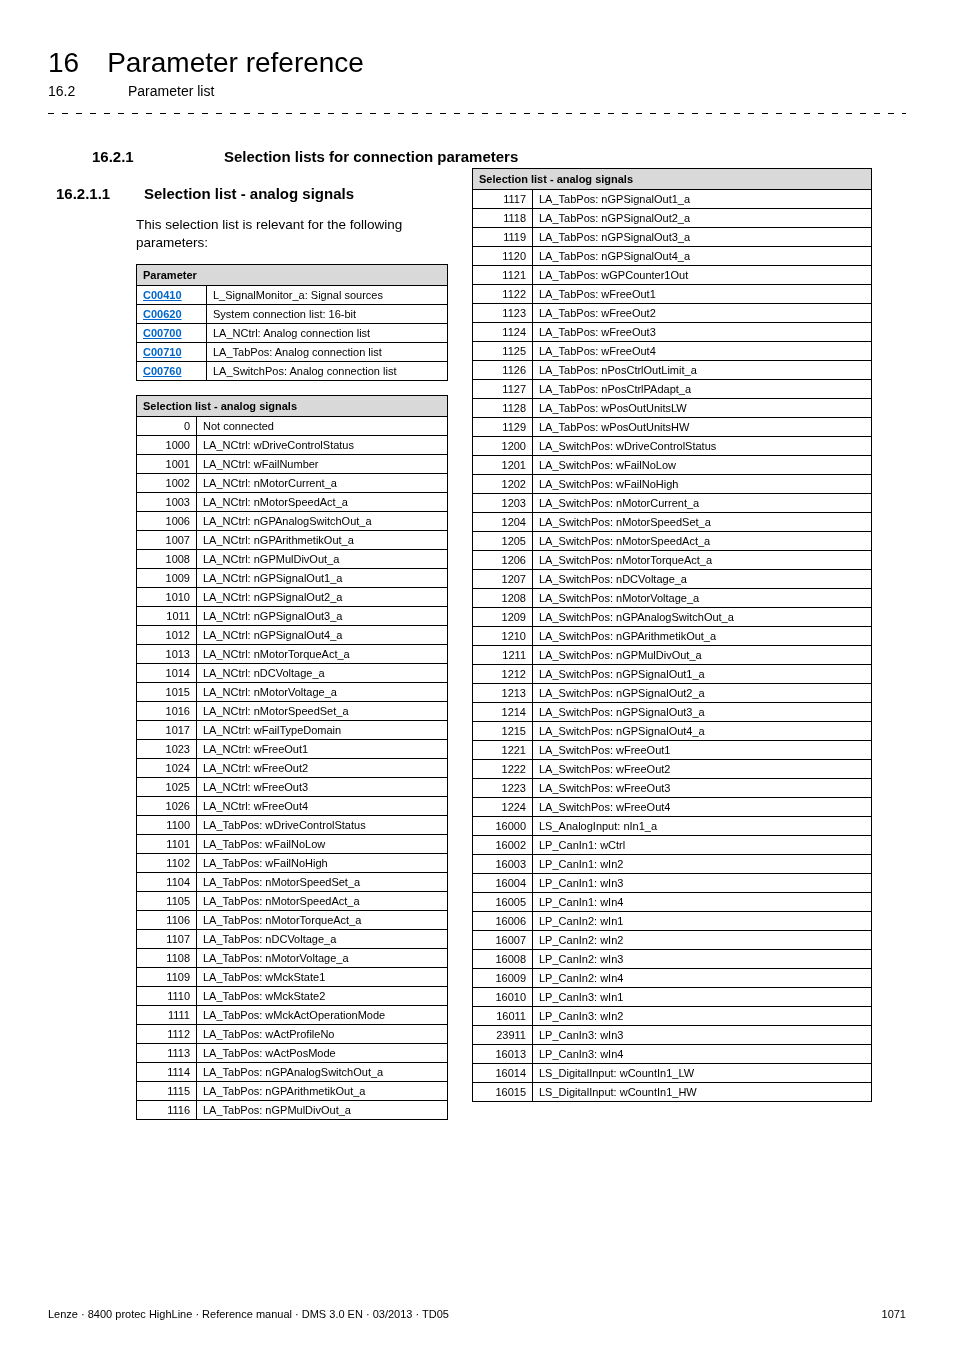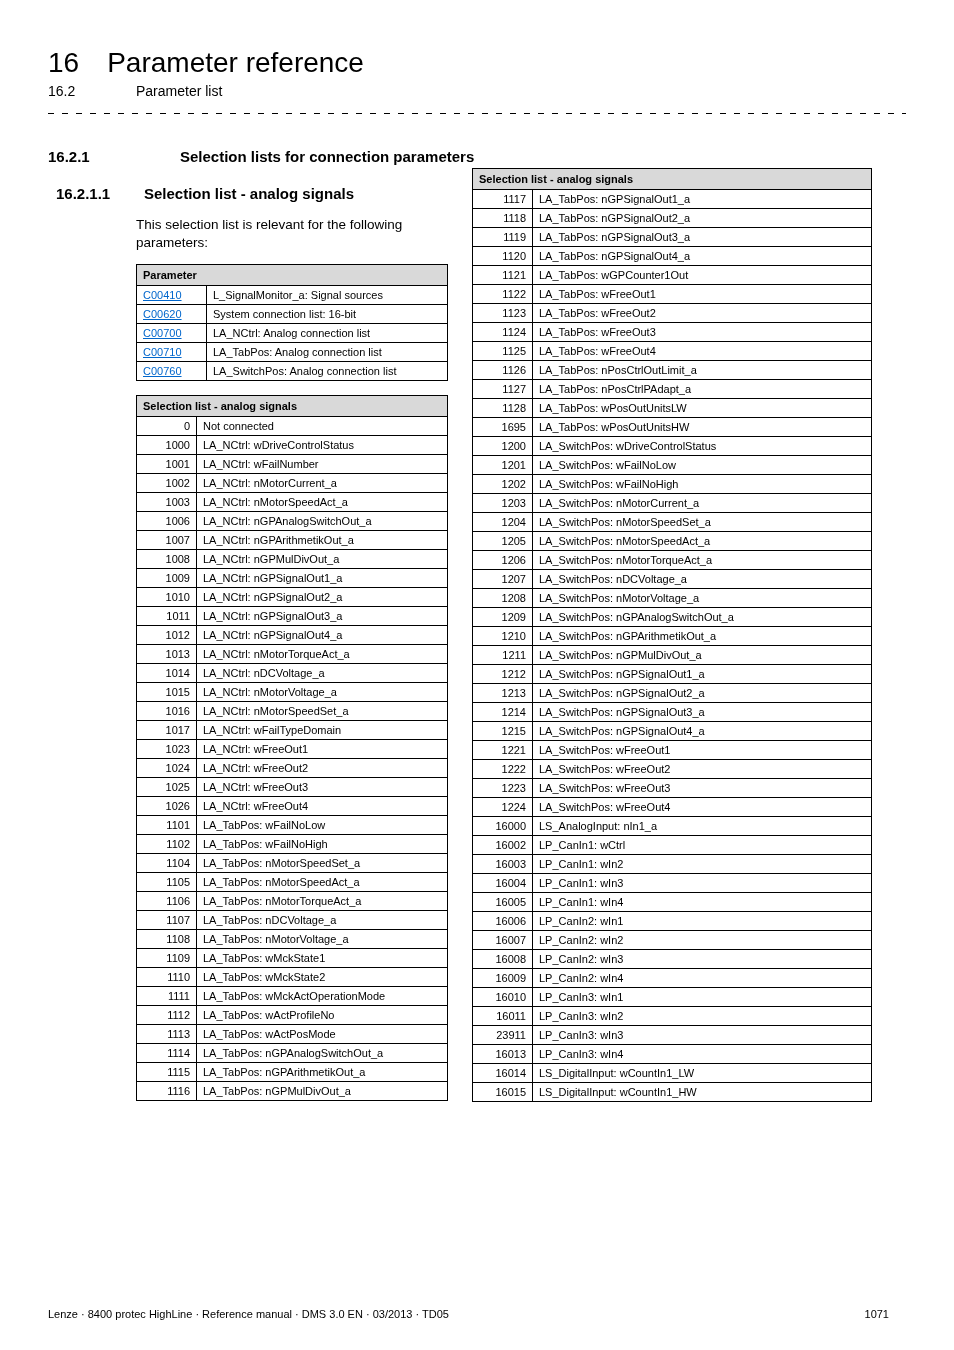--- a/index.html
+++ b/index.html
@@ -8,31 +8,31 @@
     font-family: "Segoe UI", "Helvetica Neue", Arial, sans-serif;
     color: #000;
     width: 954px;
     height: 1350px;
     position: relative;
     padding: 40px 48px 0 48px;
   }
   .chapter-line { display: flex; align-items: baseline; gap: 28px; margin-top: 7px; }
   .chapter-num { font-size: 28px; font-weight: 400; }
   .chapter-title { font-size: 28px; font-weight: 400; text-align: center; }
-  .sub-line { display: flex; align-items: flex-start; gap: 30px; margin-top: 4px; } 
+  .sub-line { display: flex; align-items: flex-start; gap: 22px; margin-top: 4px; } 
   .sub-num-real { font-size: 14px; width: 58px; }
   .sub-title { font-size: 14px; }
   .hr {
     margin-top: 14px;
     height: 1px;
     border: none;
     background-image: repeating-linear-gradient(to right,#000 0,#000 6px,transparent 6px,transparent 14px);
   }
   .h3-line { display: flex; gap: 30px; margin-top: 34px; }
-  .h3-num { font-size: 15px; font-weight: 700; width: 58px; }
+  .h3-num { font-size: 15px; font-weight: 700; width: 58px; margin-left: 44px; }
   .h3-title { font-size: 15px; font-weight: 700; margin-left: 44px; }
   .h4-line { display: flex; gap: 30px; margin-top: 20px; margin-left: 8px; }
   .h4-num { font-size: 15px; font-weight: 700; width: 58px; }
   .h4-title { font-size: 15px; font-weight: 700; }
   .intro { margin: 14px 0 12px 88px; font-size: 13.5px; line-height: 1.35; max-width: 360px; }
 
   .columns { display: flex; gap: 24px; align-items: flex-start; }
   .col { width: 400px; }
   .col-right { margin-top: -34px; } 
 
@@ -49,29 +49,29 @@
     text-align: left;
     padding: 4px 6px;
     border: 1px solid #000;
   }
   table.box td, table.box th {
     border: 1px solid #000;
     padding: 3px 6px;
     vertical-align: top;
   }
   table.box td.num { text-align: right; width: 60px; }
-  a.codelink { color: #0066cc; text-decoration: underline; }
+  a.codelink { color: #0066cc; text-decoration: underline; font-weight: bold; }
 
   .left-indent { margin-left: 88px; }
 
   .footer {
     position: absolute;
     bottom: 30px;
     left: 48px;
-    right: 65px;
+    right: 48px;
     display: flex;
     justify-content: space-between;
     font-size: 11px;
     color: #000;
   }
 </style>
 </head>
 <body>
 
 <div class="chapter-line">
@@ -214,20 +214,24 @@
             </tr>
             <tr>
               <td class="num">1025</td>
               <td>LA_NCtrl: wFreeOut3</td>
             </tr>
             <tr>
               <td class="num">1026</td>
               <td>LA_NCtrl: wFreeOut4</td>
             </tr>
             <tr>
+              <td class="num">1100</td>
+              <td>LA_TabPos: wDriveControlStatus</td>
+            </tr>
+            <tr>
               <td class="num">1101</td>
               <td>LA_TabPos: wFailNoLow</td>
             </tr>
             <tr>
               <td class="num">1102</td>
               <td>LA_TabPos: wFailNoHigh</td>
             </tr>
             <tr>
               <td class="num">1104</td>
               <td>LA_TabPos: nMotorSpeedSet_a</td>
@@ -335,21 +339,21 @@
           </tr>
           <tr>
             <td class="num">1127</td>
             <td>LA_TabPos: nPosCtrlPAdapt_a</td>
           </tr>
           <tr>
             <td class="num">1128</td>
             <td>LA_TabPos: wPosOutUnitsLW</td>
           </tr>
           <tr>
-            <td class="num">1695</td>
+            <td class="num">1129</td>
             <td>LA_TabPos: wPosOutUnitsHW</td>
           </tr>
           <tr>
             <td class="num">1200</td>
             <td>LA_SwitchPos: wDriveControlStatus</td>
           </tr>
           <tr>
             <td class="num">1201</td>
             <td>LA_SwitchPos: wFailNoLow</td>
           </tr>

